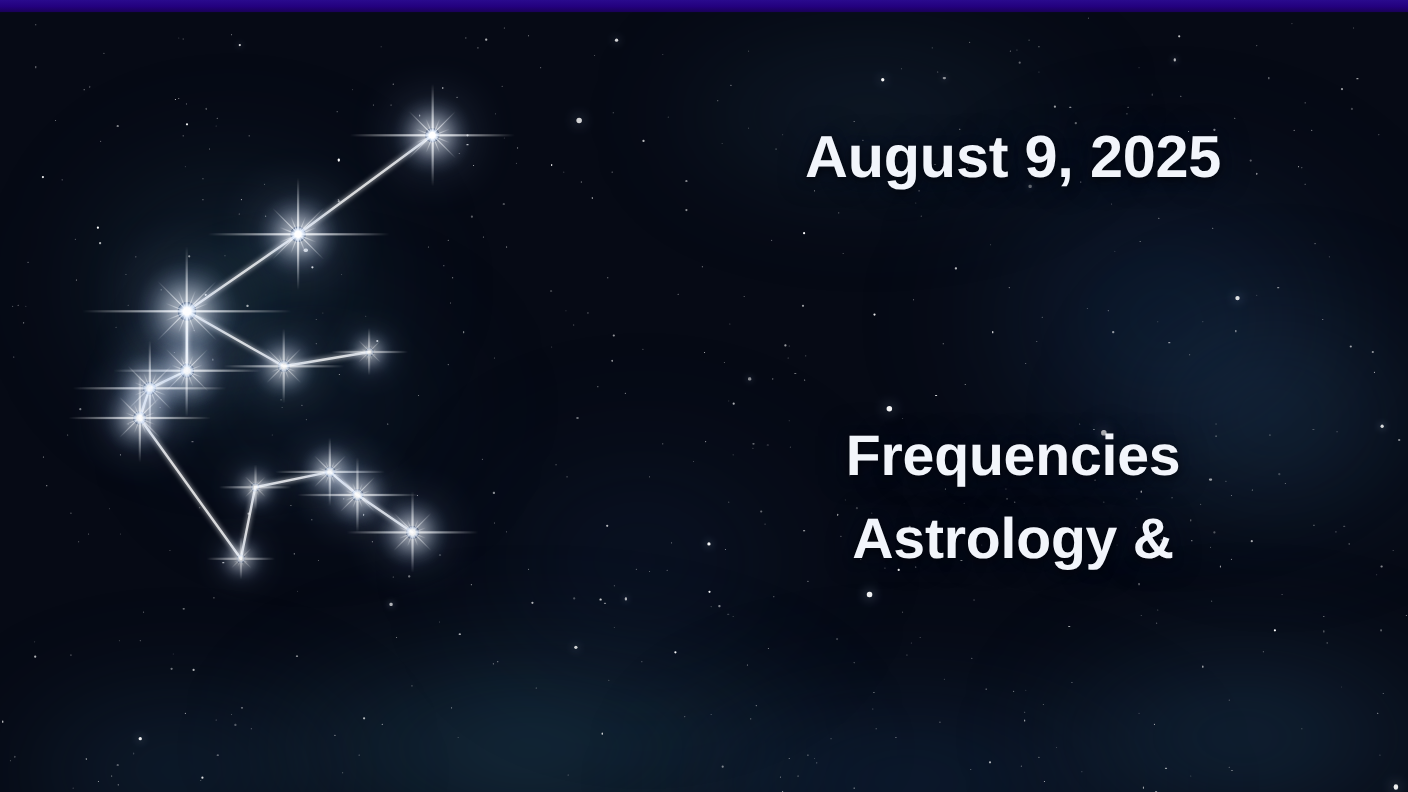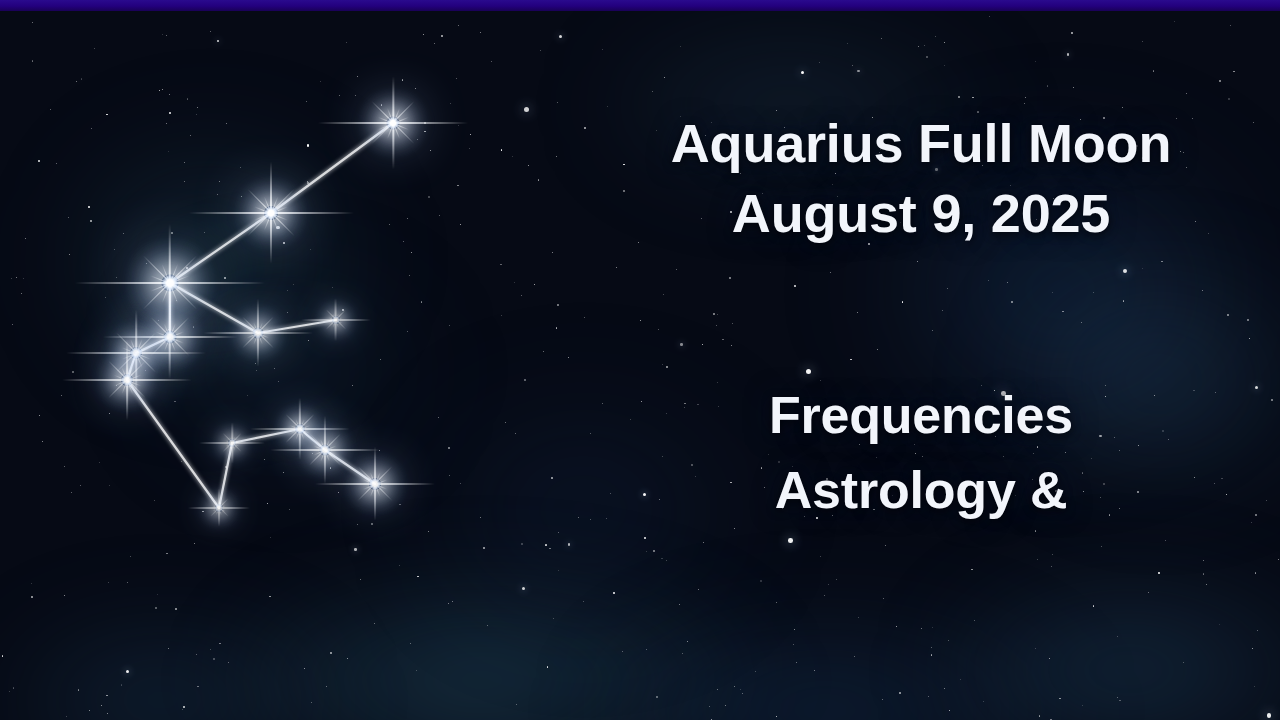--- a/index.html
+++ b/index.html
@@ -817,21 +817,20 @@
         <div class="ray" style="width: 48px; height: 1.2px; margin-left: -24px; margin-top: -0.6px; transform: rotate(-45deg);"></div>
         <div class="ray" style="width: 26.4px; height: 0.9px; margin-left: -13.2px; margin-top: -0.45px; transform: rotate(22deg);"></div>
         <div class="ray" style="width: 26.4px; height: 0.9px; margin-left: -13.2px; margin-top: -0.45px; transform: rotate(-22deg);"></div>
         <div class="ray" style="width: 26.4px; height: 0.9px; margin-left: -13.2px; margin-top: -0.45px; transform: rotate(68deg);"></div>
         <div class="ray" style="width: 26.4px; height: 0.9px; margin-left: -13.2px; margin-top: -0.45px; transform: rotate(-68deg);"></div>
         <div class="core" style="width: 12px; height: 12px; box-shadow: rgba(255, 255, 255, 0.9) 0px 0px 19.2px 6px, rgba(185, 212, 255, 0.45) 0px 0px 48px 13.2px;"></div>
       </div>
     </div>
 
   <div id="text-block">
-    <div class="head-line">Aquarius Full Moon</div>
     <div class="head-line">August 9, 2025</div>
   </div>
 
   <div id="sub-block">
     <div class="sub-line">Frequencies</div>
     <div class="sub-line">Astrology &amp;</div>
   </div>
 
   <div id="top-band"></div>
 

